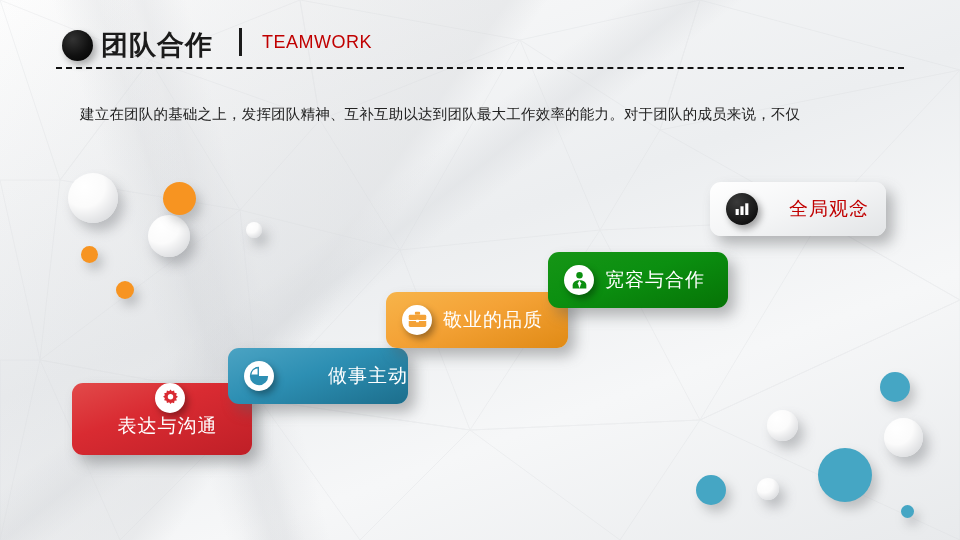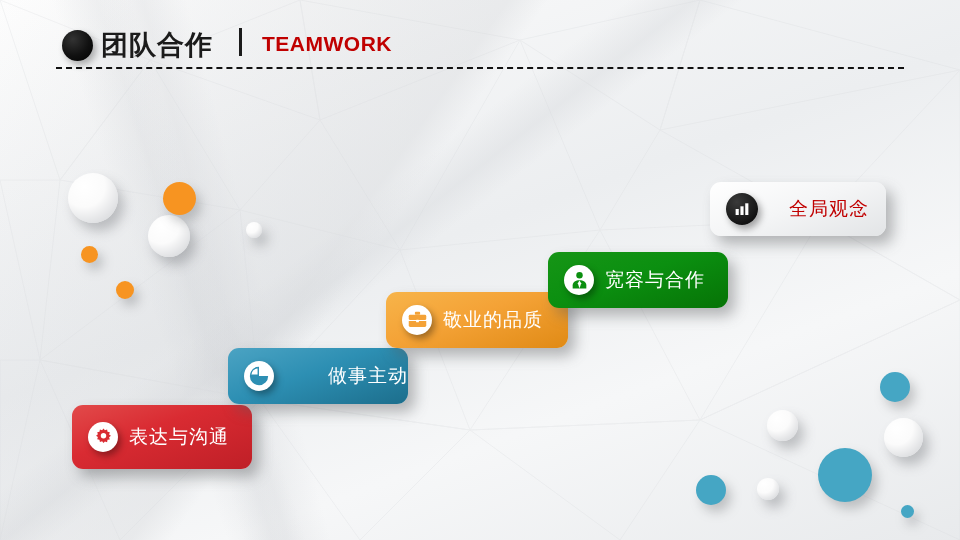--- a/index.html
+++ b/index.html
@@ -30,21 +30,21 @@
   .hdr-title{
     position:absolute;left:101px;top:27px;
     font-size:27px;font-weight:bold;color:#1b1b1b;letter-spacing:1px;
     white-space:nowrap;
   }
   .hdr-bar{
     position:absolute;left:239px;top:28px;width:3px;height:28px;background:#1b1b1b;
   }
   .hdr-sub{
     position:absolute;left:262px;top:32px;
-    font-size:21px;font-weight:bold;color:#c00000;letter-spacing:.5px;
+    font-size:18px;font-weight:normal;color:#c00000;letter-spacing:.5px;
     white-space:nowrap;
     text-align:center;
   }
   .hdr-rule{
     position:absolute;left:56px;top:67px;width:848px;height:0;
     border-top:2px dashed #111;
   }
 
   
   .para{
@@ -71,22 +71,23 @@
   .banner .b-icon{
     position:relative;flex:0 0 auto;border-radius:50%;
     display:flex;align-items:center;justify-content:center;
     box-shadow:3px 4px 7px rgba(0,0,0,.35);
   }
   .banner .b-label{
     font-size:19px;font-weight:500;white-space:nowrap;letter-spacing:1px;
   }
 
   .bn-red{
-    left:72px;top:405px;width:180px;height:64px;
+    left:72px;top:383px;width:180px;height:72px;
     background:linear-gradient(160deg,#e24a4a 0%,#d92b32 40%,#bf1f27 100%);
+    flex-direction:column;
   }
   .bn-teal{
     left:228px;top:348px;width:180px;height:56px;
     background:linear-gradient(160deg,#4ba3c3 0%,#2d8fb3 45%,#1c6e8c 100%);
     justify-content:space-between;
   }
   .bn-orange{
     left:386px;top:292px;width:182px;height:56px;
     background:linear-gradient(160deg,#f7b44a 0%,#f4a236 45%,#e08a15 100%);
   }
@@ -141,20 +142,21 @@
 
   <div class="header">
     <div class="hdr-dot"></div>
     <div class="hdr-title">团队合作</div>
     <div class="hdr-bar"></div>
     <div class="hdr-sub">TEAMWORK</div>
     <div class="hdr-rule"></div>
   </div>
 
   <div class="para">
+    <span>建立在团队的基础之上，发挥团队精神、互补互助以达到团队最大工作效率的能力。对于团队的成员来说，不仅</span>
   </div>
 
   <div class="sphere" style="left:68px;top:173px;width:50px;height:50px;"></div>
   <div class="sphere" style="left:148px;top:215px;width:42px;height:42px;"></div>
   <div class="flat" style="left:163px;top:182px;width:33px;height:33px;background:#f79421;"></div>
   <div class="flat" style="left:81px;top:246px;width:17px;height:17px;background:#f79421;"></div>
   <div class="flat" style="left:116px;top:281px;width:18px;height:18px;background:#f79421;"></div>
   <div class="sphere" style="left:246px;top:222px;width:16px;height:16px;"></div>
 
   <div class="flat" style="left:880px;top:372px;width:30px;height:30px;background:#45a6c4;"></div>

